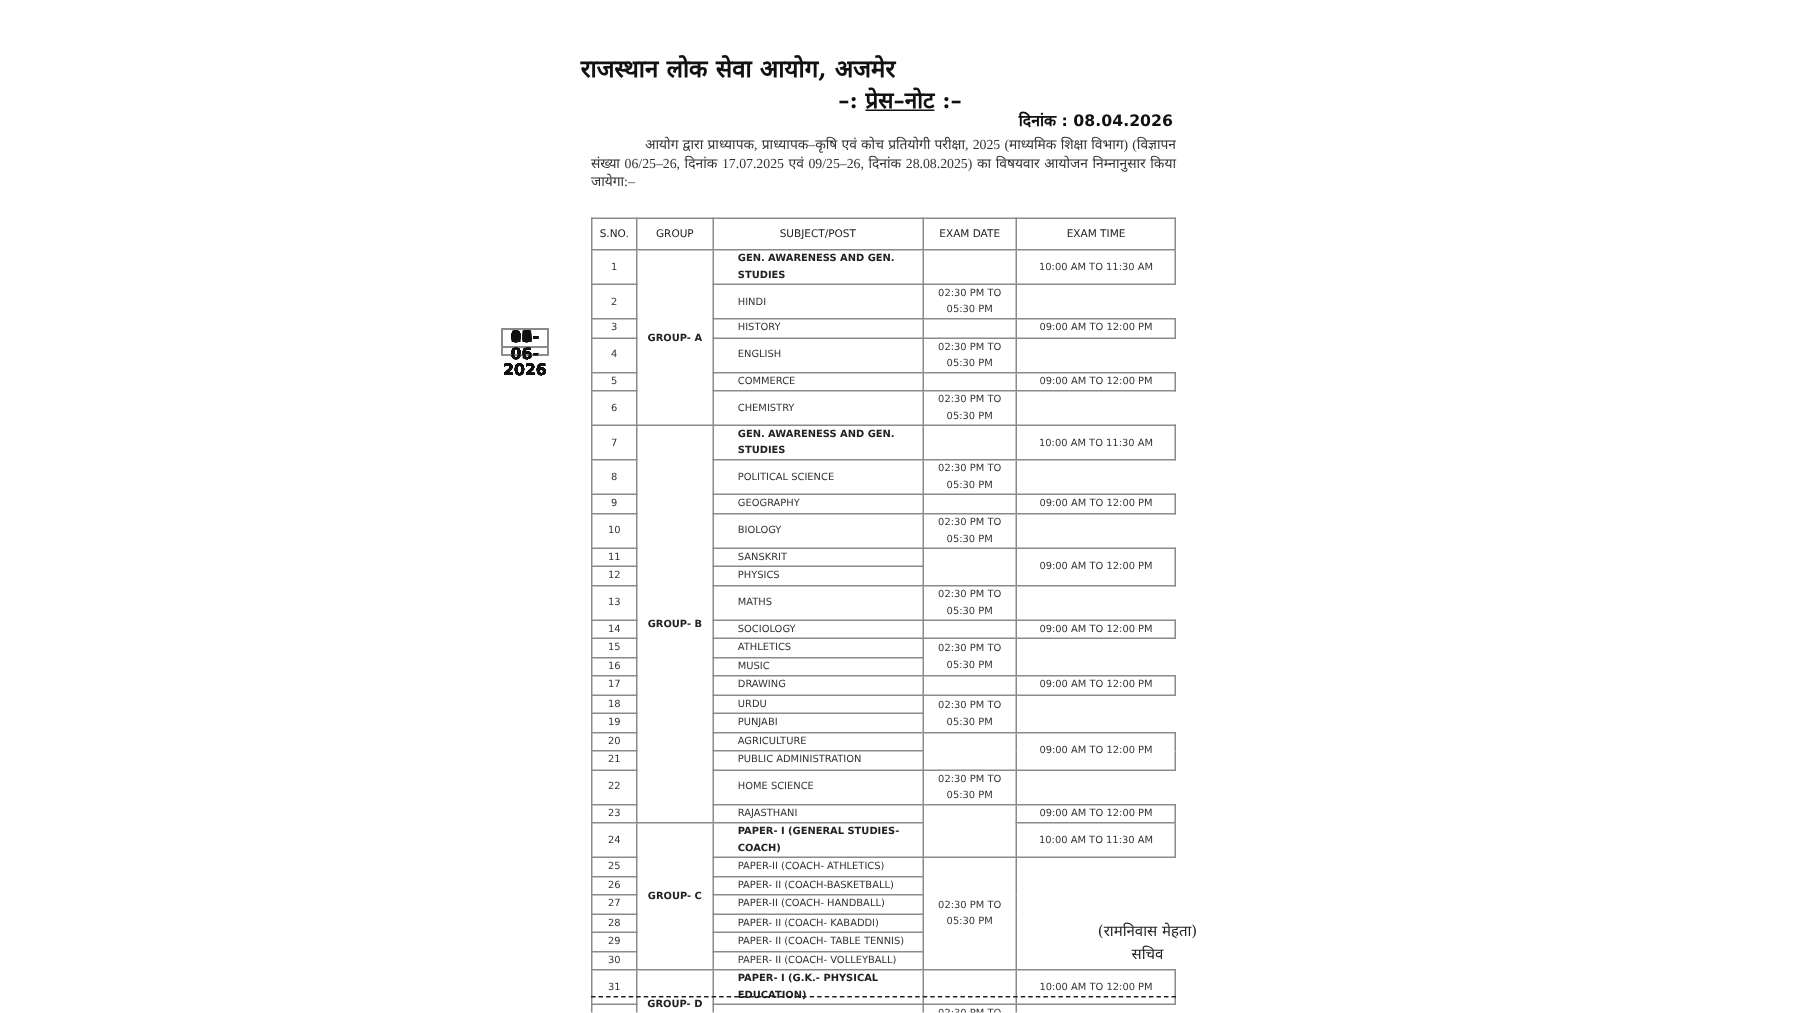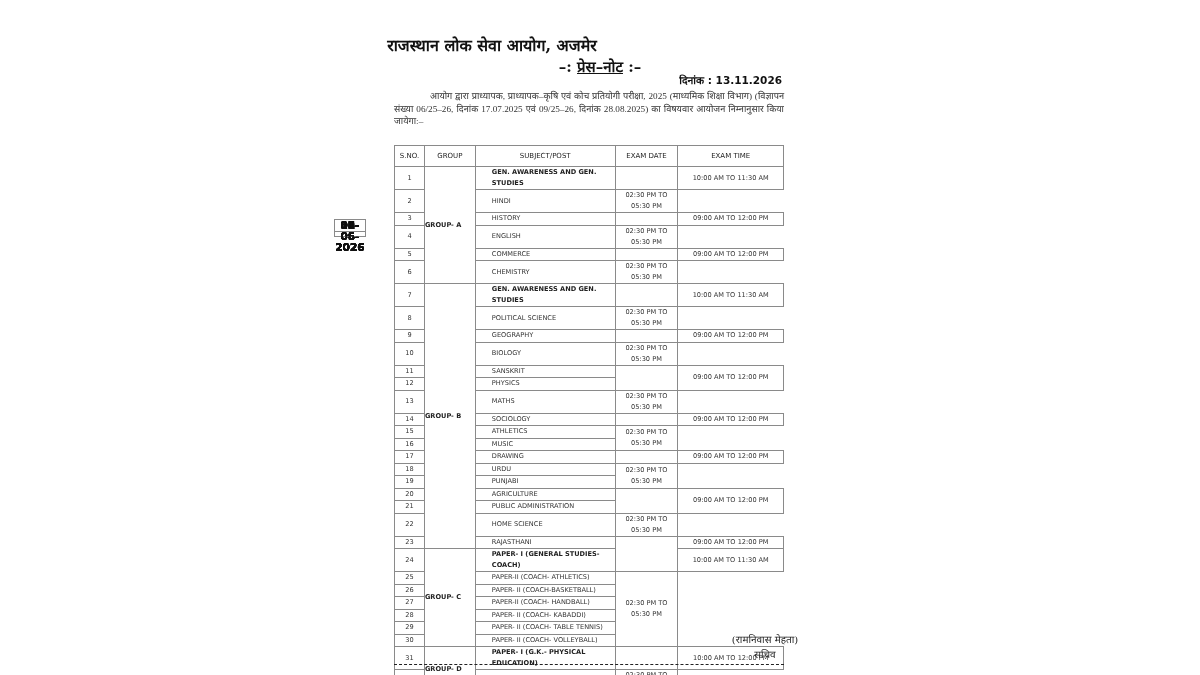--- a/index.html
+++ b/index.html
@@ -6,35 +6,35 @@
   body { width:1200px; height:675px; position:relative; overflow:hidden; font-family:"DejaVu Sans", sans-serif; color:#222; }
   .title { position:absolute; left:0; width:984px; top:34px; text-align:center; font-family:"DejaVu Serif", serif; font-weight:bold; font-size:16px; color:#111; }
   .subtitle { position:absolute; left:0; width:1200px; top:56px; text-align:center; font-family:"DejaVu Serif", serif; font-weight:bold; font-size:15px; color:#111; }
   .subtitle .u { text-decoration:underline; }
   .date { position:absolute; right:418px; top:73px; font-family:"DejaVu Sans", sans-serif; font-weight:bold; font-size:10.5px; color:#111; }
   .para { position:absolute; left:394px; width:390px; top:90px; font-family:Liberation Serif, serif; font-size:9.2px; line-height:12.5px; color:#333; text-indent:36px; text-align:justify; }
   table.sched { position:absolute; left:394px; top:145px; width:390px; border-collapse:collapse; font-family:"DejaVu Sans", sans-serif; font-size:6.6px; color:#333; }
   table.sched td, table.sched th { border:1px solid #8a8a8a; padding:0; line-height:11px; }
   table.sched th { height:20px; font-weight:normal; font-size:7px; text-align:center; color:#222; }
   table.sched td.sno { text-align:center; }
-  table.sched td.grp { font-weight:bold; color:#222; }
+  table.sched td.grp { text-align:center; font-weight:bold; color:#222; }
   table.sched td.subj { padding-left:16px; }
   table.sched td.subj.b { font-weight:bold; color:#222; }
   table.sched td.date, table.sched td.time { text-align:center; }
   tr.tall td { height:16px; }
   tr.norm td { height:11.5px; }
-  .sign { position:absolute; left:700px; width:130px; top:632px; text-align:center; font-family:"DejaVu Serif", serif; font-size:10px; line-height:15px; color:#222; }
+  .sign { position:absolute; left:700px; width:130px; top:614px; text-align:center; font-family:"DejaVu Serif", serif; font-size:10px; line-height:15px; color:#222; }
   .rule { position:absolute; left:394px; width:390px; top:664px; border-top:1.5px dashed #222; }
 </style>
 </head>
 <body>
 
 <div class="title">राजस्थान लोक सेवा आयोग, अजमेर</div>
 <div class="subtitle"><span>–: </span><span class="u">प्रेस–नोट</span><span> :–</span></div>
-<div class="date">दिनांक : 13.11.2026</div>
+<div class="date">दिनांक : 08.04.2026</div>
 <div class="para">आयोग द्वारा प्राध्यापक, प्राध्यापक–कृषि एवं कोच प्रतियोगी परीक्षा, 2025 (माध्यमिक शिक्षा विभाग) (विज्ञापन संख्या 06/25–26, दिनांक 17.07.2025 एवं 09/25–26, दिनांक 28.08.2025) का विषयवार आयोजन निम्नानुसार किया जायेगा:–</div>
 
 <table class="sched">
   <colgroup>
     <col style="width:30px">
       <col style="width:51px">
       <col style="width:140px">
       <col style="width:63px">
       <col style="width:106px">
   </colgroup>

